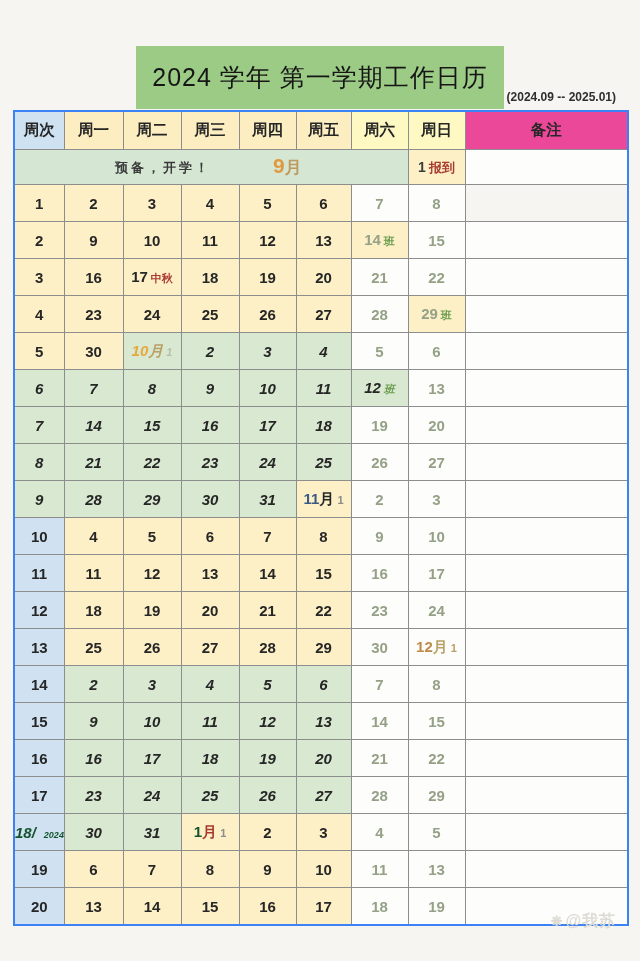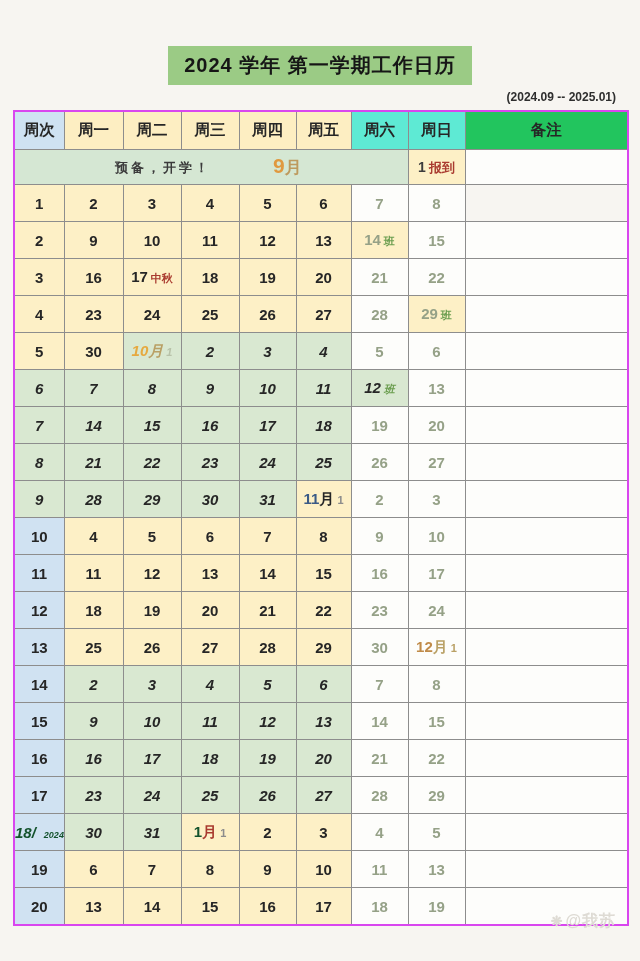--- a/index.html
+++ b/index.html
@@ -5,46 +5,46 @@
   html,body{margin:0;padding:0;}
   body{
     width:640px;height:961px;position:relative;
     background:#f7f5f1;
     font-family:"Liberation Sans", sans-serif;
     overflow:hidden;
   }
   .title-wrap{position:absolute;top:46px;left:0;width:100%;text-align:center;}
   .title{
     display:inline-block;background:#9bcb85;color:#161616;
-    font-size:20px;font-weight:bold;letter-spacing:1px;
-    padding:6px 16px;
+    font-size:25px;font-weight:normal;letter-spacing:1px;
+    padding:15px 16px;
   }
   .subtitle{
     position:absolute;top:90px;right:24px;
     font-size:12px;font-weight:bold;color:#2e2e2e;
   }
   table.cal{
     position:absolute;top:110px;left:13px;width:614px;
     border-collapse:collapse;table-layout:fixed;
-    border:2px solid #d946ef;
+    border:2px solid #3b82f6;
   }
   table.cal td{
     border:1px solid #8d8d8d;
     text-align:center;vertical-align:middle;
     padding:0;height:36px;
     font-size:15px;font-weight:bold;color:#262626;
     overflow:hidden;white-space:nowrap;
   }
   tr.hdr td{height:37px;font-size:15.5px;}
   tr.month-row td{height:34px;}
   
   .h-blue{background:#cfe2f2;}
   .h-yellow{background:#fdeec2;}
-  .h-green{background:#5eead4;}
-  .h-pink{background:#22c55e;}
+  .h-green{background:#fef9c3;}
+  .h-pink{background:#ec4899;}
   .sat-label{color:#869679;}
   .sun-label{color:#53644b;}
   
   .bg-y{background:#fdf0c6;}
   .bg-g{background:#d9e8d1;font-style:italic;}
   .bg-w{background:#fdfdfb;}
   .bg-b{background:#d0e2f2;}
   .bg-m{background:#d5e7d3;}
   
   .c-d{color:#262626;}

